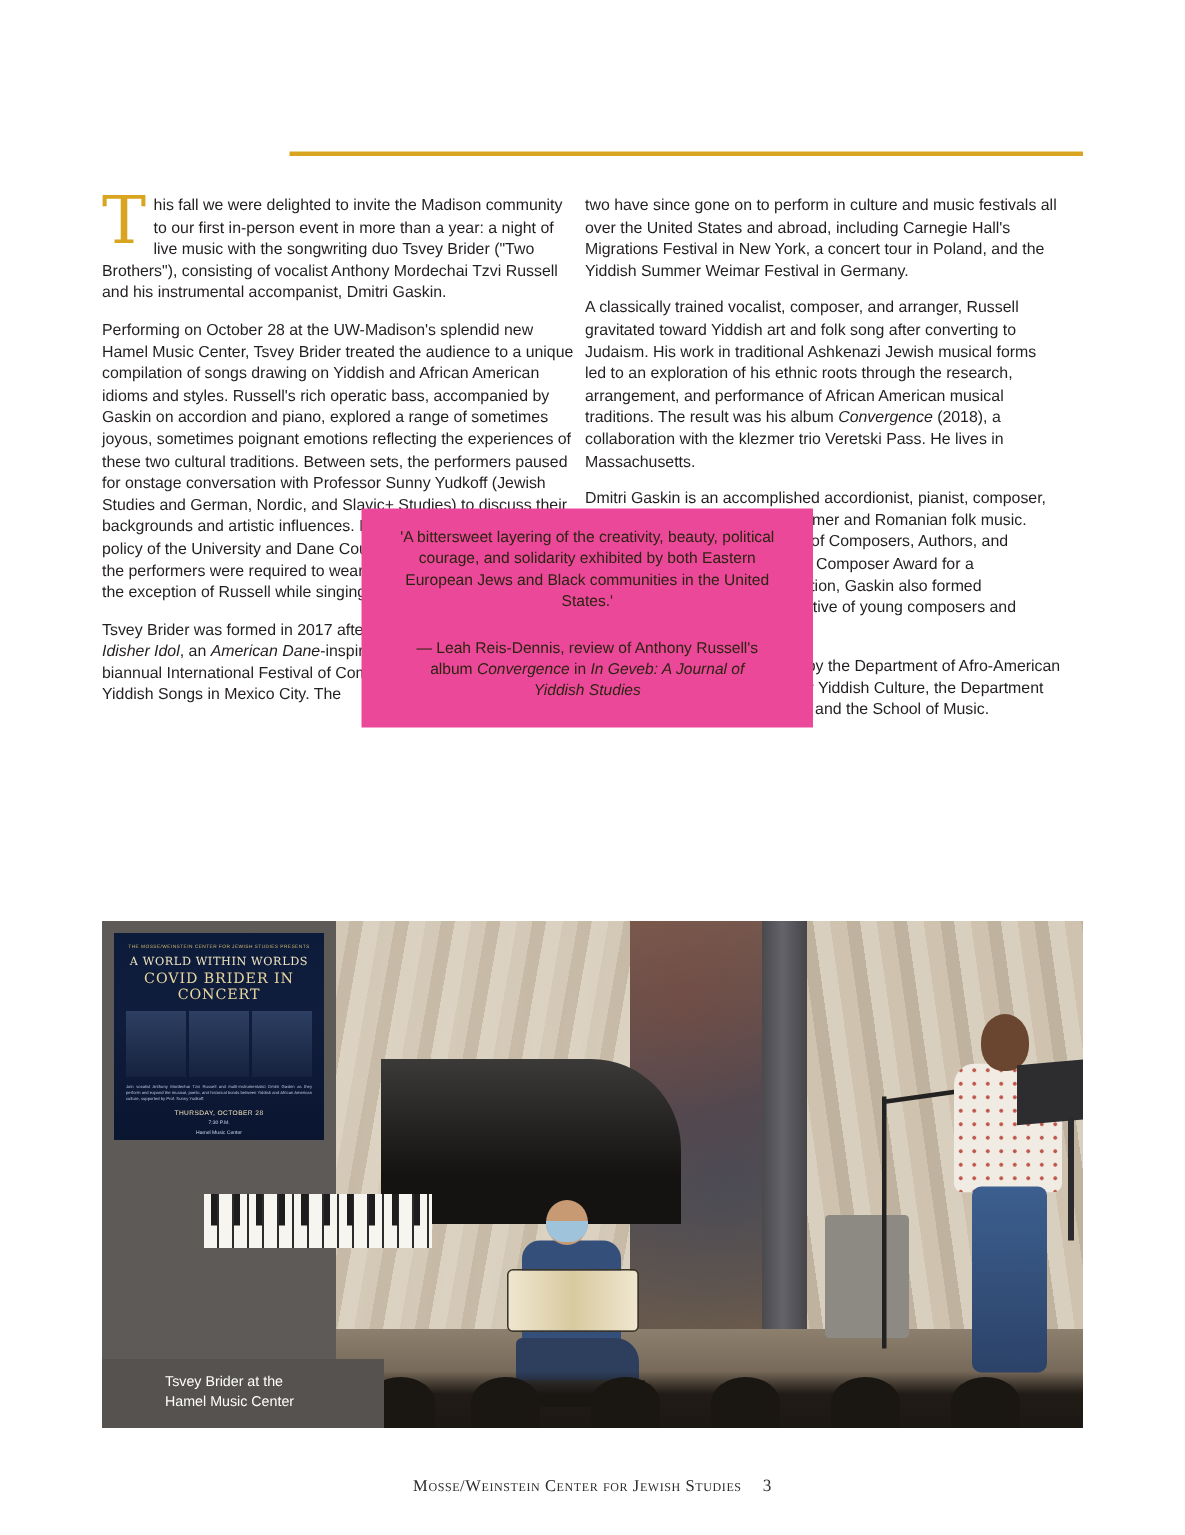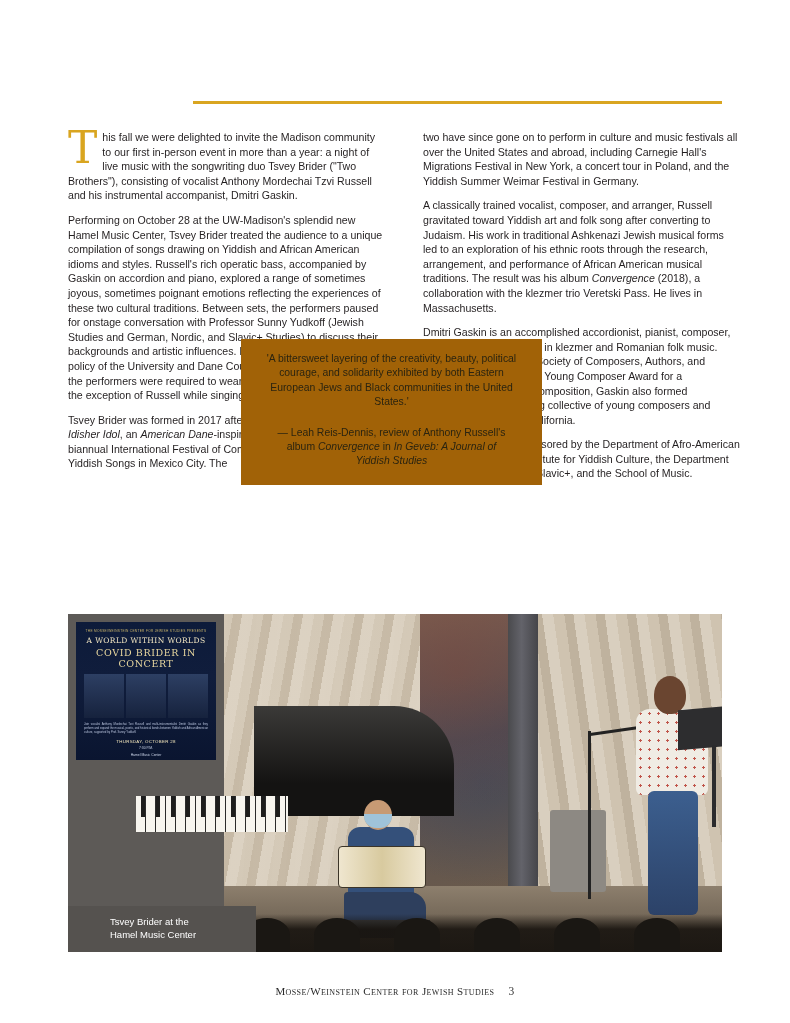--- a/index.html
+++ b/index.html
@@ -48,21 +48,21 @@
   
   .col {
     position: absolute;
     top: 130px;
     font-size: 10.6px;
     line-height: 14.6px;
     color: #231f20;
     text-align: left;
   }
   .col-left { left: 68px; width: 316px; }
-  .col-right { left: 423px; width: 317px; }
+  .col-right { left: 390px; width: 317px; }
 
   .col p { margin: 0 0 10px 0; }
 
   .dropcap-para {
     position: relative;
     min-height: 40px;
   }
   .dropcap {
     float: left;
     font-family: "DejaVu Serif", serif;
@@ -75,21 +75,21 @@
   }
   em { }
 
   
   .pullquote {
     position: absolute;
     left: 241px;
     top: 339px;
     width: 301px;
     height: 146px;
-    background: #a16207;
+    background: #ec4899;
     box-sizing: border-box;
     padding: 13px 16px 10px 16px;
     color: #2b2410;
     text-align: center;
     font-size: 10.4px;
     line-height: 14.4px;
   }
   .pullquote .q-text { margin: 0 0 11px 0; }
   .pullquote .q-attr { margin: 16px; }
 

